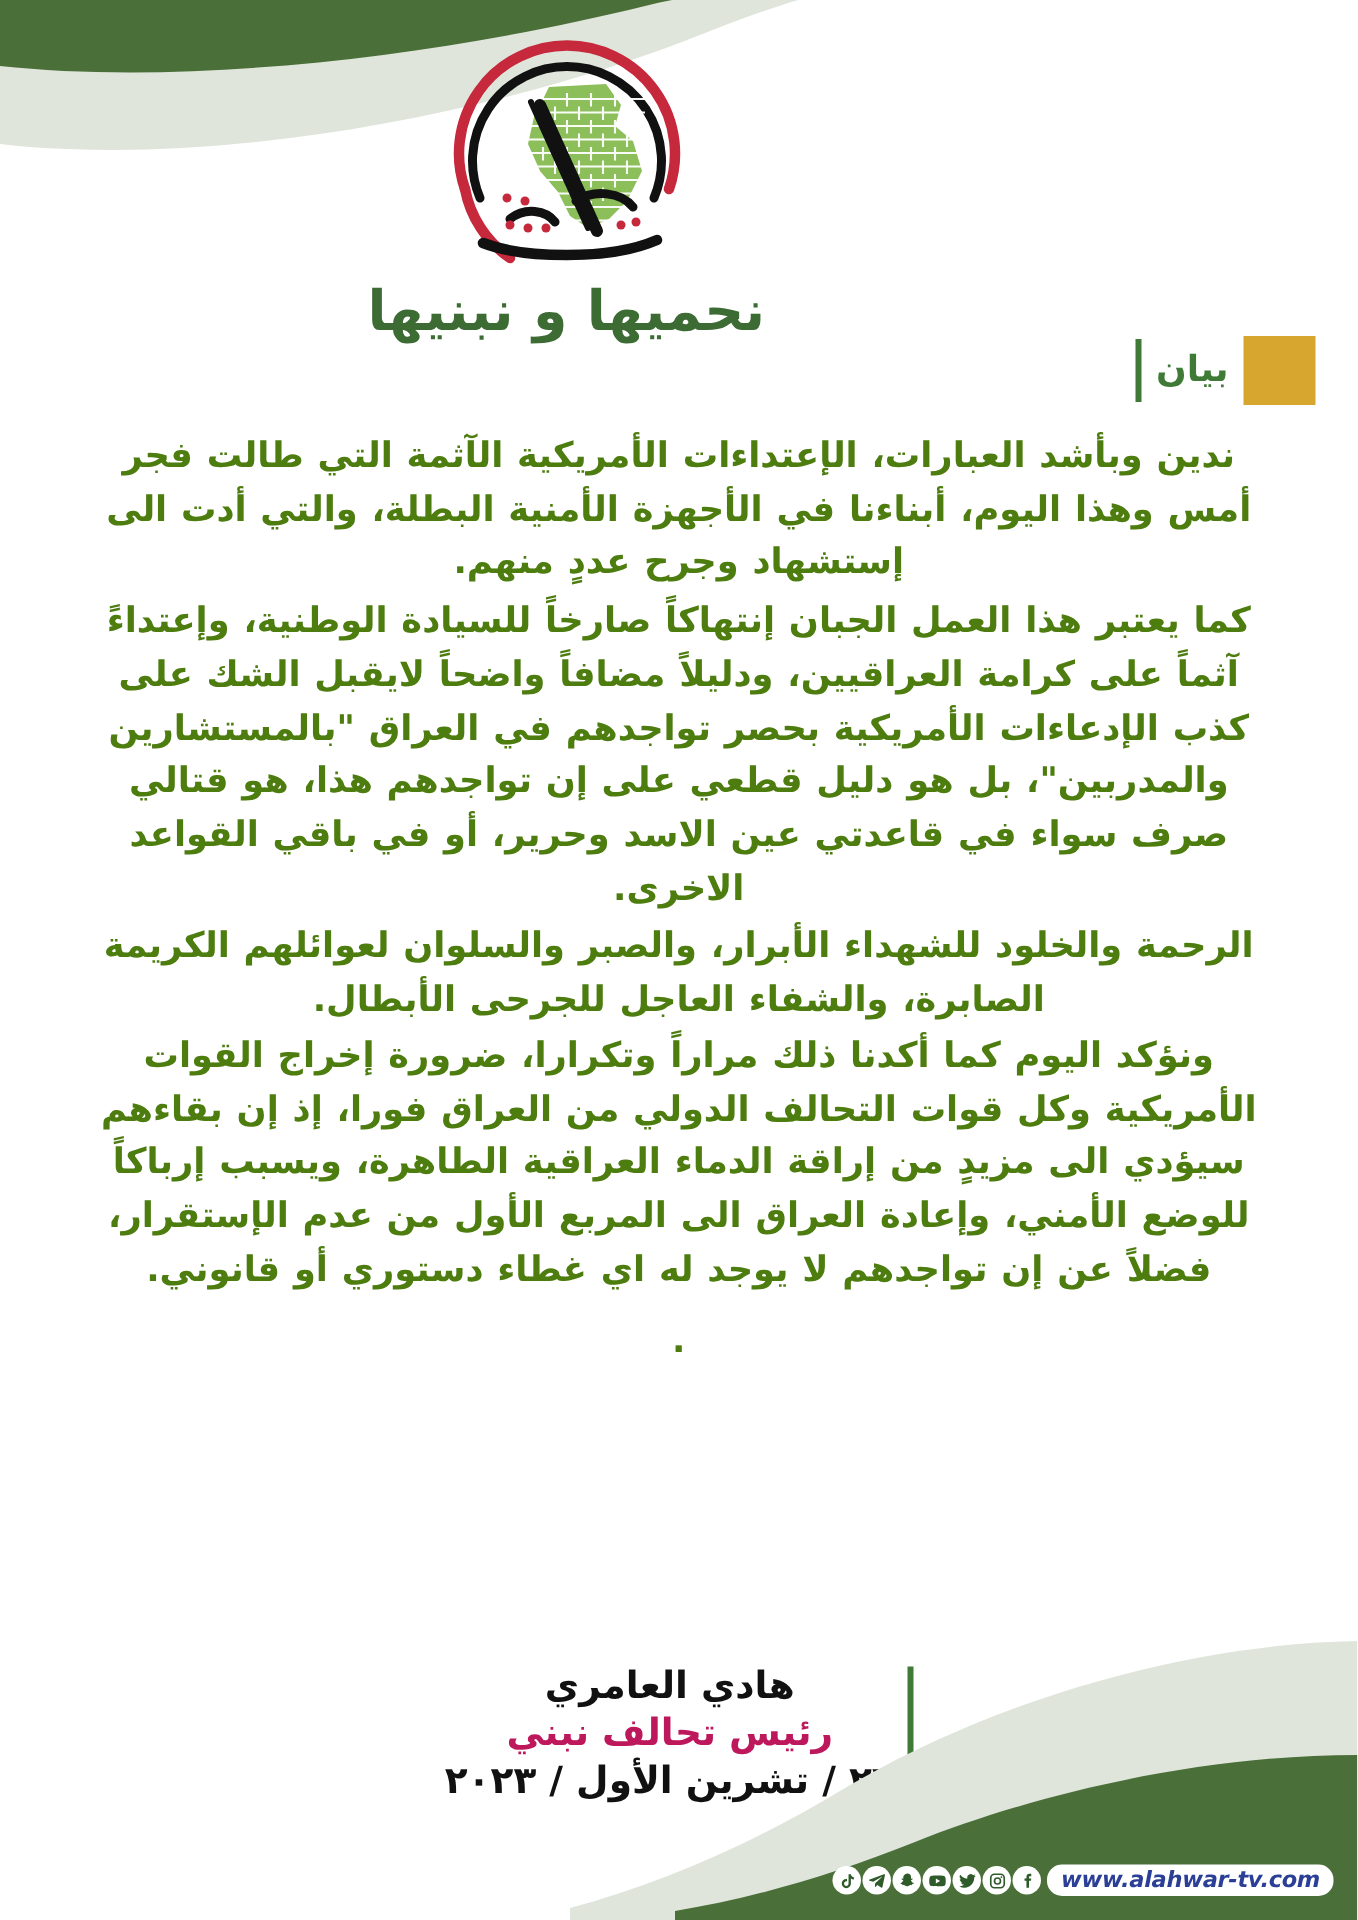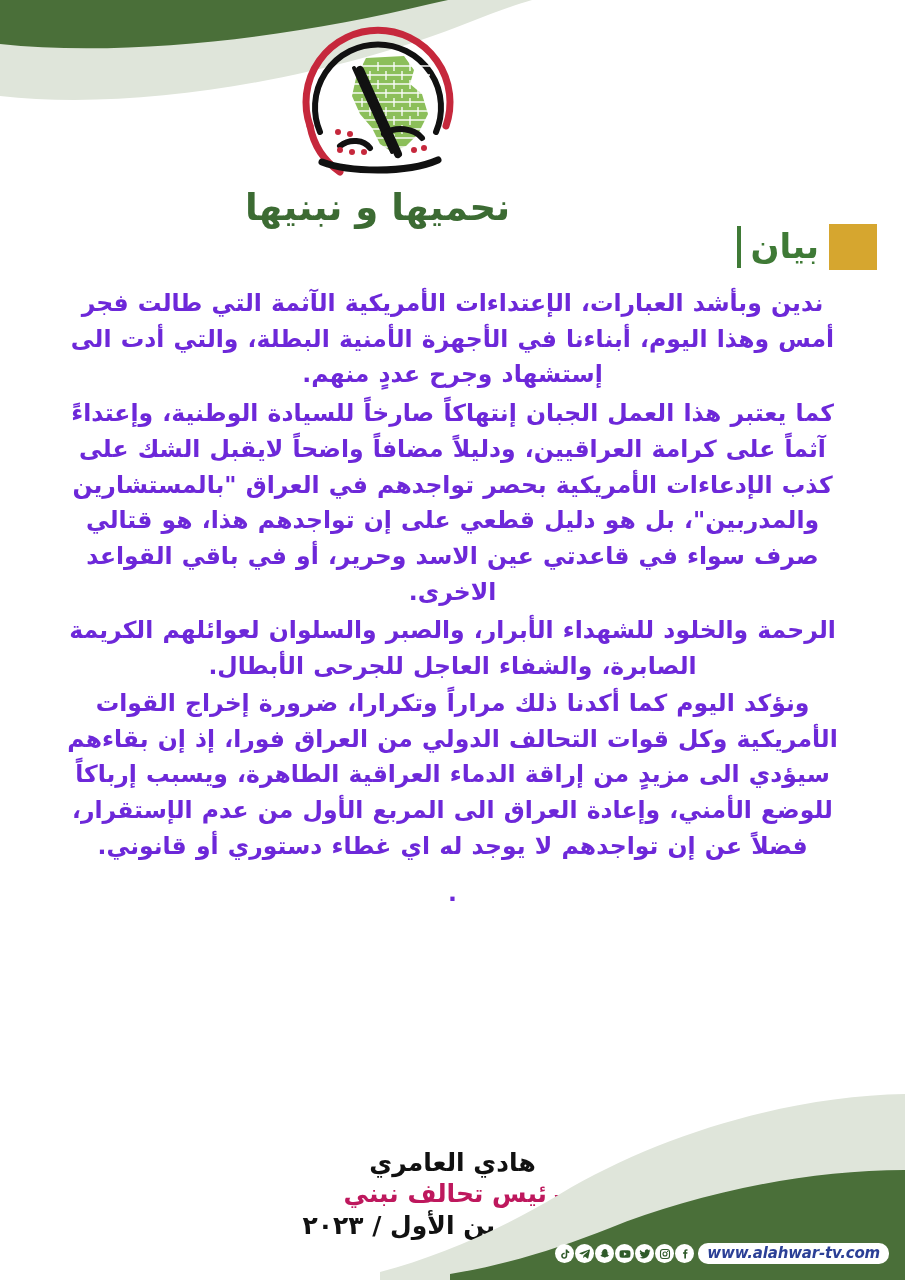--- a/index.html
+++ b/index.html
@@ -75,42 +75,42 @@
     gap: 10px;
     direction: rtl;
   }
   .gold-box {
     width: 48px;
     height: 46px;
     background: #d6a62f;
     flex: none;
   }
   .header-title {
-    font-size: 34px;
+    font-size: 24px;
     font-weight: 700;
     color: #3f7a36;
     line-height: 1;
     padding-bottom: 3px;
   }
   .green-rule-v {
     width: 4px;
     height: 42px;
     background: #3f7a36;
     flex: none;
   }
 
   
   .body-text {
     position: absolute;
     top: 286px;
     left: 52px;
     width: 801px;
     direction: rtl;
     text-align: center;
-    color: #6d28d9;
+    color: #4d7c0f;
   }
   .para {
     font-size: 23.5px;
     font-weight: 700;
     line-height: 1.52;
     margin: 0 0 3px 0;
     letter-spacing: -0.2px;
     word-spacing: 1px;
   }
   .para.tight {
@@ -127,23 +127,23 @@
   .signature {
     position: absolute;
     top: 1108px;
     left: 0;
     width: 905px;
     display: flex;
     justify-content: center;
   }
   .sig-inner {
     display: flex;
-    flex-direction: column;
+    flex-direction: row;
     align-items: stretch;
-    gap: 32px;
+    gap: 8px;
     direction: rtl;
   }
   .sig-bar {
     width: 4px;
     background: #3f7a36;
     flex: none;
     margin: 3px 0 4px 0;
   }
   .sig-lines {
     text-align: center;

